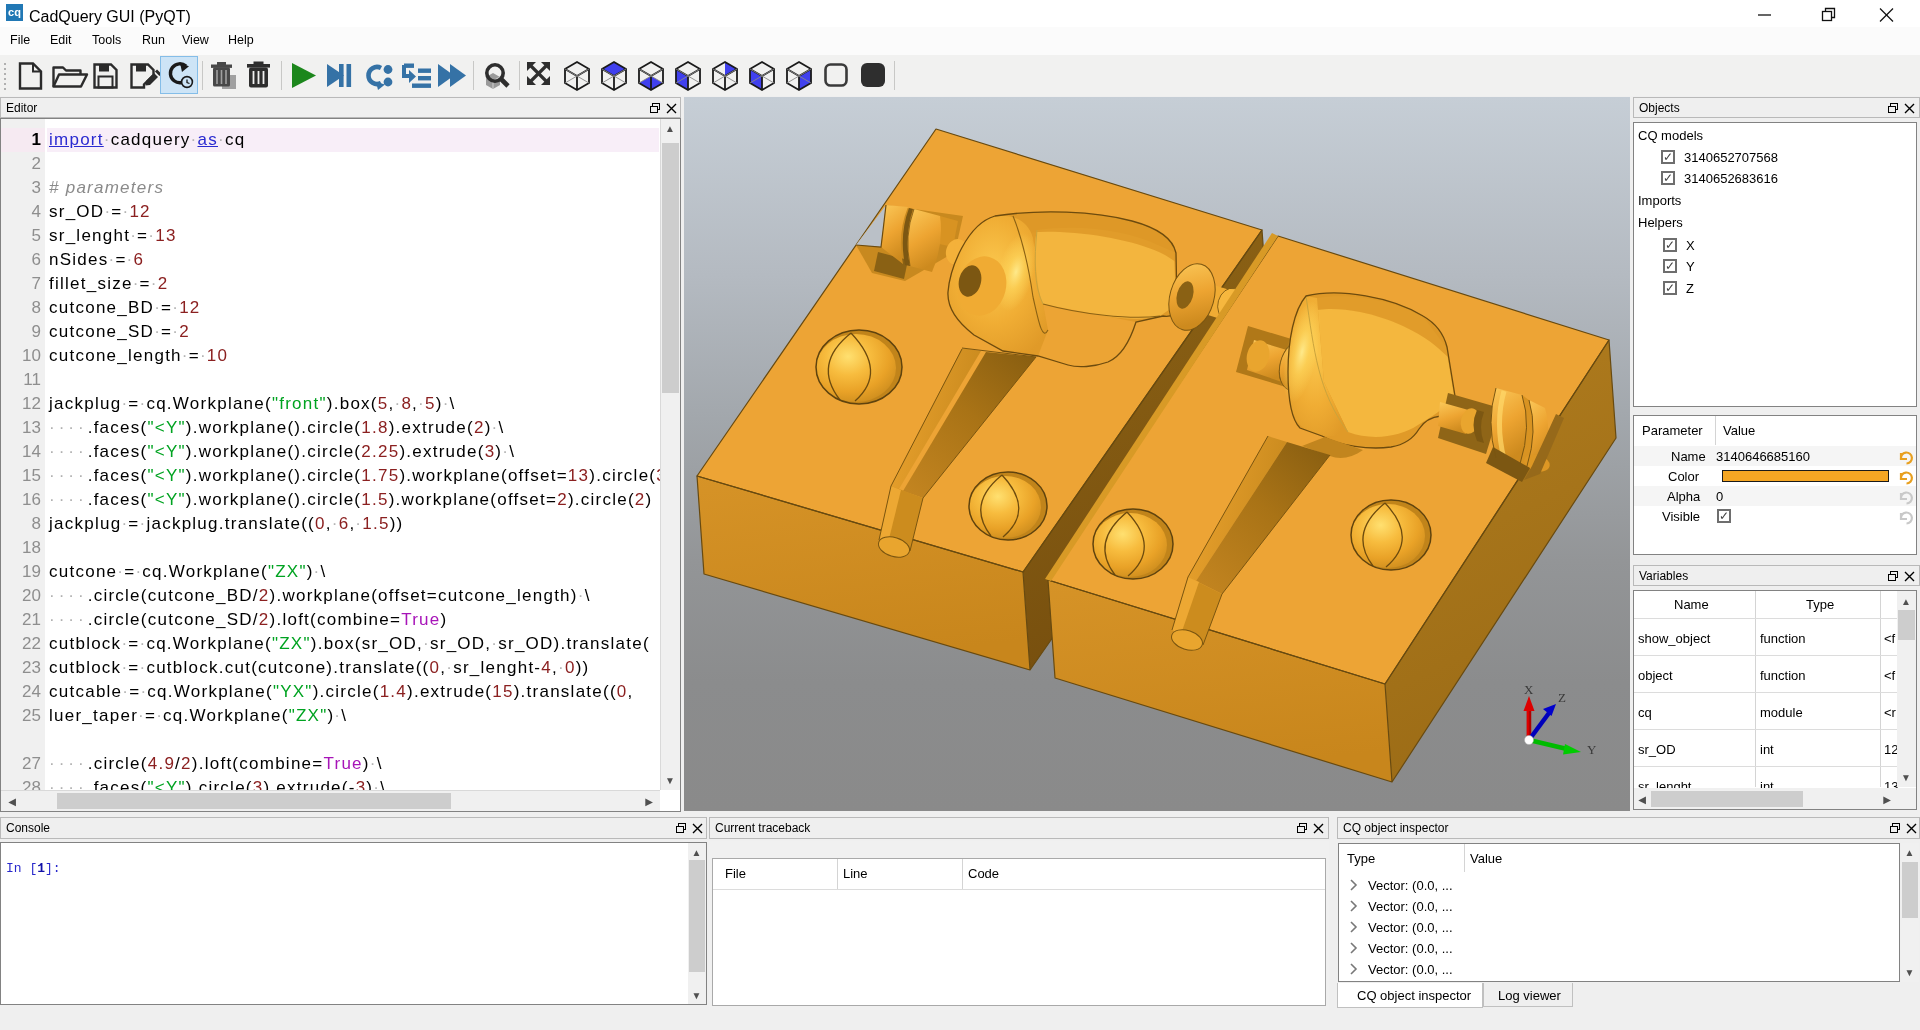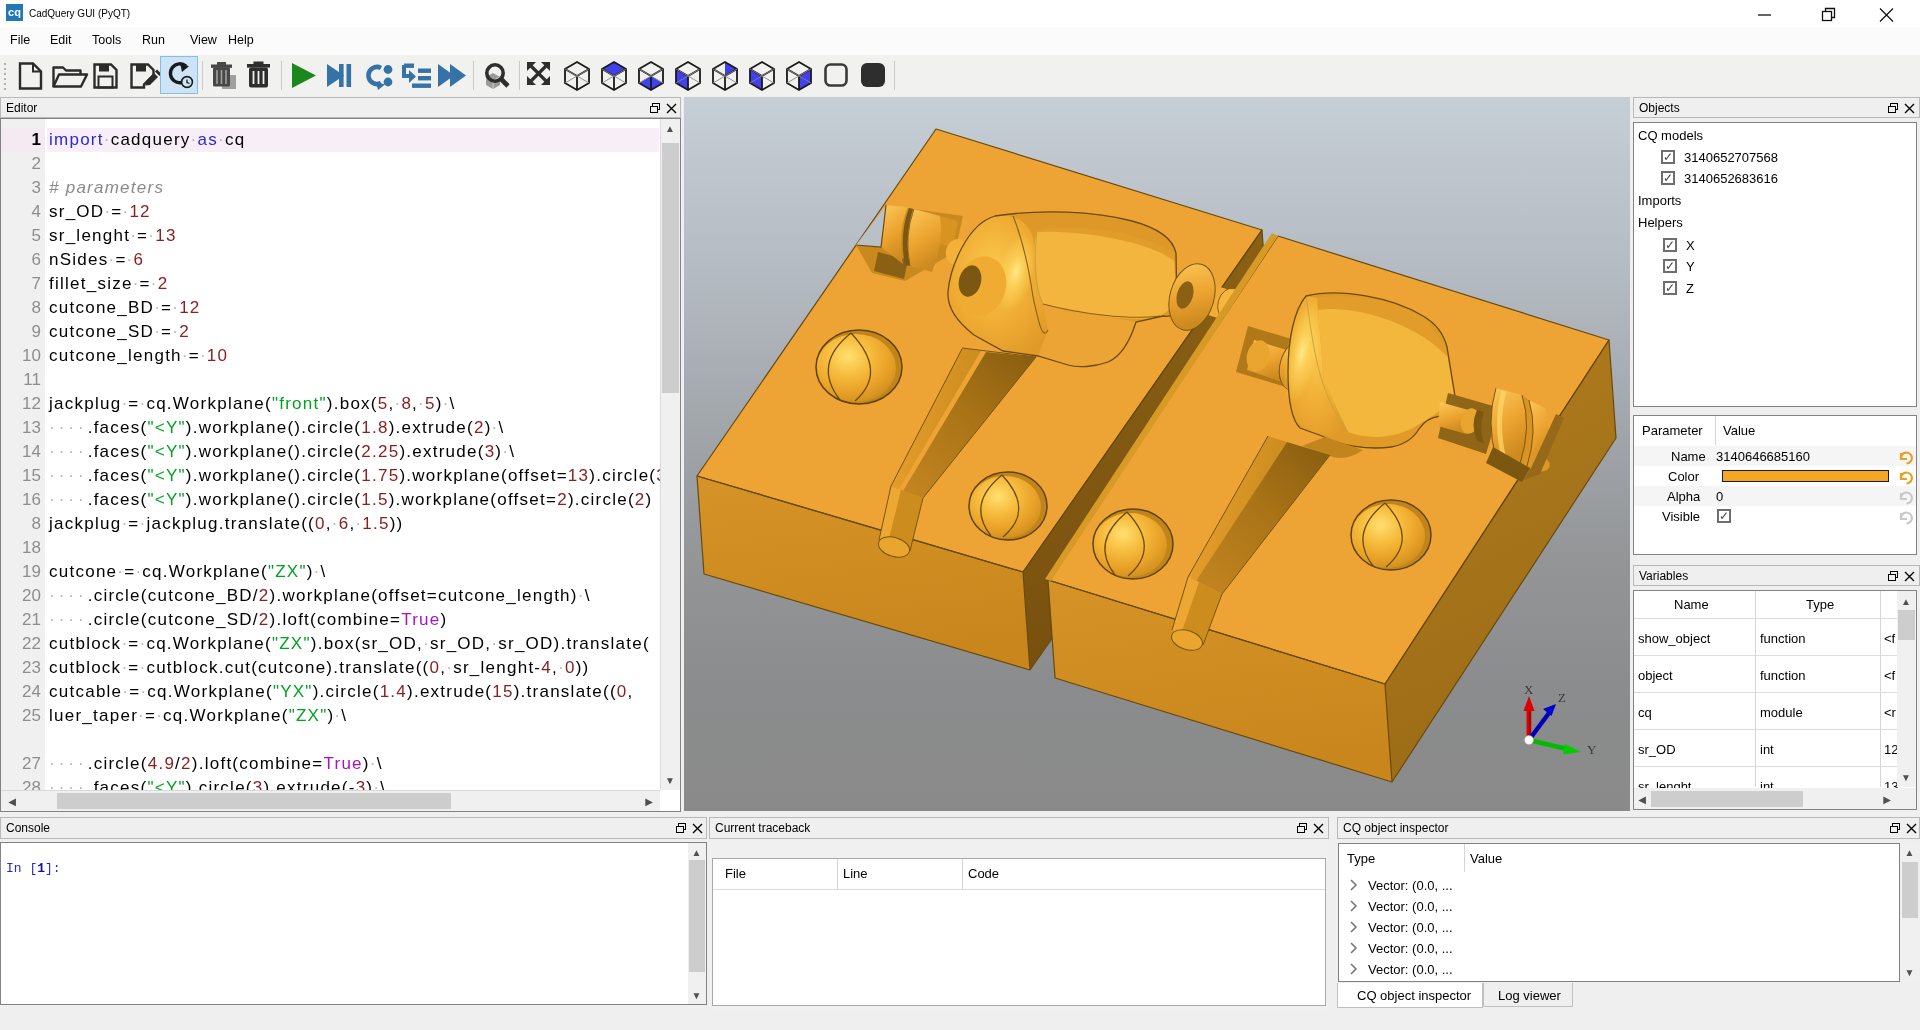--- a/index.html
+++ b/index.html
@@ -5,21 +5,21 @@
 * { margin:0; padding:0; box-sizing:border-box; }
 html,body { width:1920px; height:1030px; overflow:hidden; background:#efefef;
   font-family:"Liberation Sans", sans-serif; }
 #app { position:absolute; left:0; top:0; width:1920px; height:1030px; }
 .abs { position:absolute; }
 
 
 #titlebar { left:0; top:0; width:1920px; height:27px; background:#ffffff; }
 #cqicon { left:6px; top:4px; width:17px; height:17px; background:#2178b5; color:#fff;
   font-weight:bold; font-size:11px; text-align:center; line-height:17px; }
-#titletext { left:29px; top:8px; font-size:10px; color:#000; }
+#titletext { left:29px; top:8px; font-size:16px; color:#000; }
 
 #menubar { left:0; top:27px; width:1920px; height:28px; background:#fbfbfb; }
 .menuitem { position:absolute; top:33px; font-size:12.5px; color:#000; }
 #toolbar { left:0; top:55px; width:1920px; height:41px; background:#f1f1f0; }
 
 
 .dock-title { position:absolute; background:#efefef; border:1px solid #b9b9b9;
   font-size:12px; color:#000; }
 .dock-title .dt-label { position:absolute; left:5px; top:3px; }
 .dock-ico { position:absolute; top:4px; width:13px; height:13px; }
@@ -29,21 +29,21 @@
 #ed-content { left:0; top:118px; width:681px; height:694px; background:#fff;
   border:1px solid #828282; overflow:hidden; }
 #gutter { position:absolute; left:0; top:0; width:44px; height:671px; background:#f0f0f0; }
 #code { position:absolute; left:0; top:0; width:658px; height:671px; font-size:17px; letter-spacing:1.25px; }
 #code .ln { letter-spacing:0; }
 .cl { position:absolute; left:0; height:24px; width:658px; white-space:pre; line-height:24px; }
 .ln { position:absolute; left:0; width:40px; text-align:right; color:#8e8e8e; }
 .ln.cur { color:#000; font-weight:bold; }
 .ct { position:absolute; left:48px; top:0; }
 .cl.hl { left:46px; width:612px; } .cl.hl .ln { left:-46px; } .cl.hl .ct { left:2px; }
-.k { color:#2a2ad0; } .n { color:#8b2020; } .s { color:#00a321; }
+.k { color:#2a2ad0;text-decoration:underline; } .n { color:#8b2020; } .s { color:#00a321; }
 .c { color:#8a8a8a; font-style:italic; } .t { color:#a714b8; }
 .w { color:#b4b4b4; } .ind { color:#b0b0b0; letter-spacing:4px; }
 .hl { background:#f8eef8; }
 
 .sb { position:absolute; background:#f0f0f0; }
 .sb-thumb { position:absolute; background:#cdcdcd; }
 .sb-arrow { position:absolute; color:#505050; font-size:10px; line-height:15px; text-align:center; }
 
 
 .check { position:absolute; width:14px; height:14px; border:2px solid #6e6e6e; background:#fff; }
@@ -66,21 +66,21 @@
     <path d="M70.5,4.5 L70.5,1.5 L79.5,1.5 L79.5,10.5 L76.5,10.5" fill="none" stroke="#111" stroke-width="1.3"></path>
     <line x1="125" y1="1.5" x2="138" y2="14.5" stroke="#111" stroke-width="1.3"></line>
     <line x1="138" y1="1.5" x2="125" y2="14.5" stroke="#111" stroke-width="1.3"></line>
   </svg>
 
   <div id="menubar" class="abs"></div>
   <div class="menuitem" style="left:10px;">File</div>
   <div class="menuitem" style="left:50px;">Edit</div>
   <div class="menuitem" style="left:92px;">Tools</div>
   <div class="menuitem" style="left:142px;">Run</div>
-  <div class="menuitem" style="left:190px;">View</div>
+  <div class="menuitem" style="left:182px;">View</div>
   <div class="menuitem" style="left:228px;">Help</div>
 
   <div id="toolbar" class="abs"></div>
 
   <div id="toolbar-icons" class="abs" style="left:0;top:55px;">
   <svg width="920" height="41" viewBox="0 0 920 41">
 
     <g fill="#b0b0b0">
       <rect x="4" y="8" width="2" height="2"></rect>
           <rect x="4" y="13" width="2" height="2"></rect>

